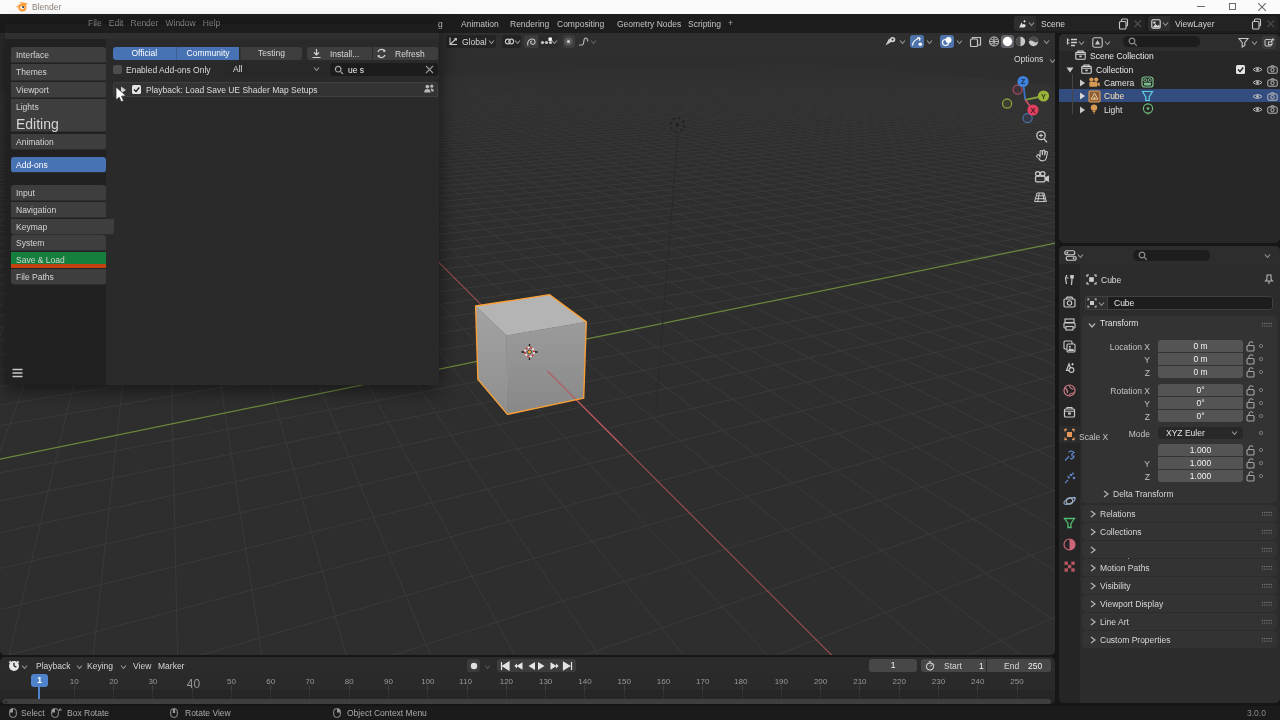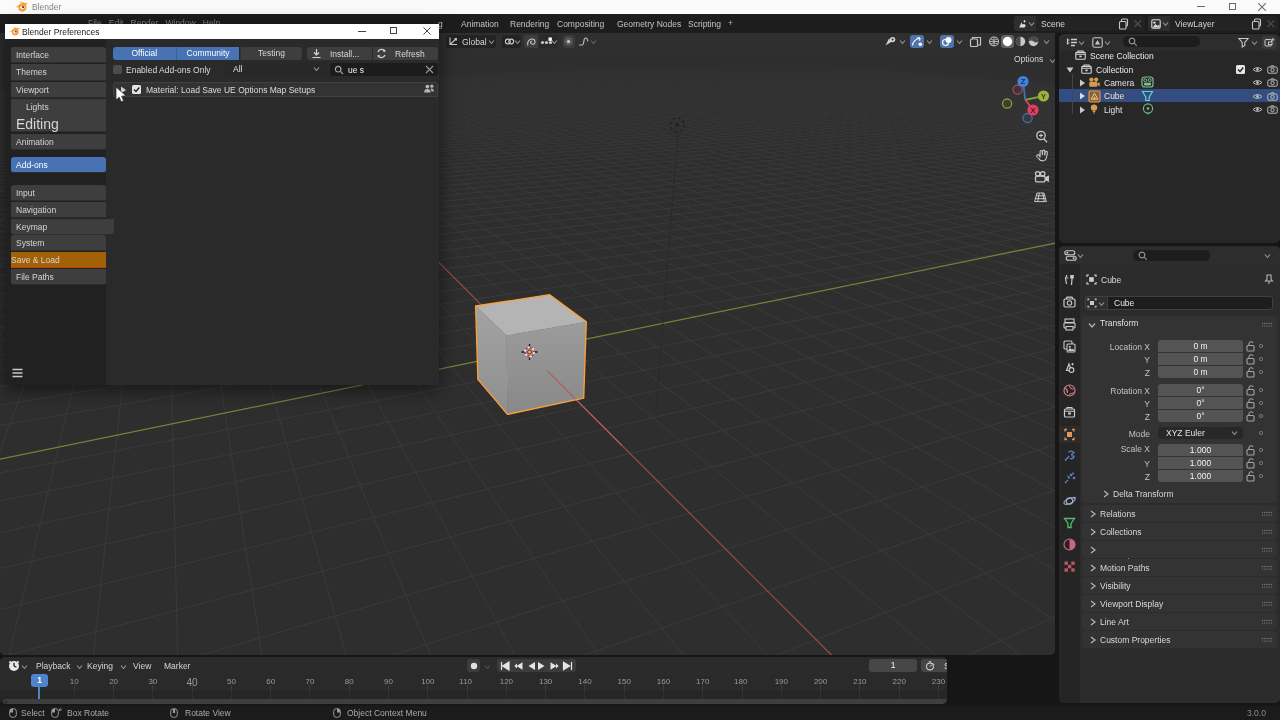--- a/index.html
+++ b/index.html
@@ -238,39 +238,39 @@
 <g transform="translate(1034.5,192)">
           <path d="M2.5 1 h7 l2.4 8.6 h-11.8 Z M4.8 1 l-1.6 8.6 M8.2 1 l1.6 8.6 M1.7 3.8 h8.6 M0.9 6.7 h10.2" stroke-width="1"></path>
         </g>
 </g>
 </svg>
 <div class="tx" style="left:1014px;top:21px;color:#d8d8d8">Options</div>
 <svg class="a" style="left:1049px;top:25px" width="7" height="6">
       <path d="M1 1.5 L3.5 4.5 L6 1.5" fill="none" stroke="#999" stroke-width="1.1"></path>
     </svg>
 </div>
-<div class="a" style="left:0;top:657px;width:947px;height:47px;background:#2b2b2b;border-radius:5px;overflow:hidden">
+<div class="a" style="left:0;top:657px;width:1055px;height:47px;background:#2b2b2b;border-radius:5px;overflow:hidden">
  <svg class="a" style="left:8px;top:3px" width="12" height="12" viewBox="0 0 12 12">
       <circle cx="6" cy="6" r="5" fill="#e8e8e8"></circle>
       <path d="M6 6 L6 2.8 M6 6 L8.4 7.2" stroke="#222" stroke-width="1.3"></path>
       <path d="M2.8 1.2 L1.2 2.8 M9.2 1.2 L10.8 2.8" stroke="#e8e8e8" stroke-width="1.4"></path>
     </svg>
  <svg class="a" style="left:21px;top:7px" width="7" height="6">
       <path d="M1 1.5 L3.5 4.5 L6 1.5" fill="none" stroke="#999" stroke-width="1.1"></path>
     </svg>
  <div class="tx" style="left:36px;top:4px;color:#d5d5d5">Playback</div>
  <svg class="a" style="left:76px;top:7px" width="7" height="6">
       <path d="M1 1.5 L3.5 4.5 L6 1.5" fill="none" stroke="#999" stroke-width="1.1"></path>
     </svg>
  <div class="tx" style="left:87px;top:4px;color:#d5d5d5">Keying</div>
  <svg class="a" style="left:120px;top:7px" width="7" height="6">
       <path d="M1 1.5 L3.5 4.5 L6 1.5" fill="none" stroke="#999" stroke-width="1.1"></path>
     </svg>
  <div class="tx" style="left:133px;top:4px;color:#d5d5d5">View</div>
- <div class="tx" style="left:164px;top:4px;color:#d5d5d5">Marker</div>
+ <div class="tx" style="left:158px;top:4px;color:#d5d5d5">Marker</div>
  <div class="a" style="left:467px;top:2px;width:13px;height:13px;background:#3c3c3c;border-radius:3px"></div>
  <svg class="a" style="left:470px;top:5px" width="8" height="8">
       <circle cx="4" cy="4" r="3.2" fill="#e0e0e0"></circle>
     </svg>
  <svg class="a" style="left:484px;top:7px" width="7" height="6">
       <path d="M1 1.5 L3.5 4.5 L6 1.5" fill="none" stroke="#555" stroke-width="1.1"></path>
     </svg>
  <div class="a" style="left:497px;top:2px;width:79px;height:13px;background:#3c3c3c;border-radius:3px"></div>
  <svg class="a" style="left:497px;top:4px" width="79" height="10" viewBox="0 0 79 10">
   <g fill="#e5e5e5">
@@ -300,21 +300,21 @@
  <div id="ruler">
       <div class="tx" style="left:66.3px;top:19.5px;width:16px;text-align:center;color:#9a9a9a;font-size:8px">10</div>
       <div class="a" style="left:73.8px;top:33px;width:1px;height:14px;background:#303030"></div>
       <div class="a" style="left:73.8px;top:28px;width:1px;height:5px;background:#3f3f3f"></div>
       <div class="tx" style="left:105.58px;top:19.5px;width:16px;text-align:center;color:#9a9a9a;font-size:8px">20</div>
       <div class="a" style="left:113.08px;top:33px;width:1px;height:14px;background:#303030"></div>
       <div class="a" style="left:113.08px;top:28px;width:1px;height:5px;background:#3f3f3f"></div>
       <div class="tx" style="left:144.86px;top:19.5px;width:16px;text-align:center;color:#9a9a9a;font-size:8px">30</div>
       <div class="a" style="left:152.36px;top:33px;width:1px;height:14px;background:#303030"></div>
       <div class="a" style="left:152.36px;top:28px;width:1px;height:5px;background:#3f3f3f"></div>
-      <div class="tx" style="left:184.14px;top:19.5px;width:16px;text-align:center;color:#9a9a9a;font-size:10px">40</div>
+      <div class="tx" style="left:184.14px;top:19.5px;width:16px;text-align:right;color:#9a9a9a;font-size:12px">40</div>
       <div class="a" style="left:191.64px;top:33px;width:1px;height:14px;background:#303030"></div>
       <div class="a" style="left:191.64px;top:28px;width:1px;height:5px;background:#3f3f3f"></div>
       <div class="tx" style="left:223.42000000000002px;top:19.5px;width:16px;text-align:center;color:#9a9a9a;font-size:8px">50</div>
       <div class="a" style="left:230.92000000000002px;top:33px;width:1px;height:14px;background:#303030"></div>
       <div class="a" style="left:230.92000000000002px;top:28px;width:1px;height:5px;background:#3f3f3f"></div>
       <div class="tx" style="left:262.7px;top:19.5px;width:16px;text-align:center;color:#9a9a9a;font-size:8px">60</div>
       <div class="a" style="left:270.2px;top:33px;width:1px;height:14px;background:#303030"></div>
       <div class="a" style="left:270.2px;top:28px;width:1px;height:5px;background:#3f3f3f"></div>
       <div class="tx" style="left:301.98px;top:19.5px;width:16px;text-align:center;color:#9a9a9a;font-size:8px">70</div>
       <div class="a" style="left:309.48px;top:33px;width:1px;height:14px;background:#303030"></div>
@@ -708,21 +708,21 @@
         <path d="M3 4.5 V3 a2.2 2.2 0 0 1 4.2-1" fill="none" stroke="#a5a5a5" stroke-width="1.1"></path>
       </svg>
       <div class="a" style="left:200px;top:155px;width:3.5px;height:3.5px;border:1px solid #888;border-radius:50%"></div>
       <div class="tx" style="left:20px;top:165.5px;width:71px;text-align:right;color:#c3c3c3">Z</div>
       <div class="a" style="left:99px;top:164px;width:85px;height:12px;background:#545454;border-radius:0 0 3px 3px;color:#f2f2f2;font-size:8.5px;text-align:center;line-height:12px">0°</div>
       <svg class="a" style="left:187px;top:165px" width="9" height="11" viewBox="0 0 9 11">
         <rect x="1" y="4.5" width="7" height="5.5" rx="1" fill="none" stroke="#a5a5a5" stroke-width="1.1"></rect>
         <path d="M3 4.5 V3 a2.2 2.2 0 0 1 4.2-1" fill="none" stroke="#a5a5a5" stroke-width="1.1"></path>
       </svg>
       <div class="a" style="left:200px;top:168px;width:3.5px;height:3.5px;border:1px solid #888;border-radius:50%"></div>
-      <div class="tx" style="left:20px;top:198px;width:71px;text-align:right;color:#c3c3c3">Scale X</div>
+      <div class="tx" style="left:20px;top:186px;width:71px;text-align:left;color:#c3c3c3">Scale X</div>
       <div class="a" style="left:99px;top:198px;width:85px;height:12px;background:#545454;border-radius:3px 3px 0 0;color:#f2f2f2;font-size:8.5px;text-align:center;line-height:12px">1.000</div>
       <svg class="a" style="left:187px;top:199px" width="9" height="11" viewBox="0 0 9 11">
         <rect x="1" y="4.5" width="7" height="5.5" rx="1" fill="none" stroke="#a5a5a5" stroke-width="1.1"></rect>
         <path d="M3 4.5 V3 a2.2 2.2 0 0 1 4.2-1" fill="none" stroke="#a5a5a5" stroke-width="1.1"></path>
       </svg>
       <div class="a" style="left:200px;top:202px;width:3.5px;height:3.5px;border:1px solid #888;border-radius:50%"></div>
       <div class="tx" style="left:20px;top:212.5px;width:71px;text-align:right;color:#c3c3c3">Y</div>
       <div class="a" style="left:99px;top:211px;width:85px;height:12px;background:#545454;border-radius:0;color:#f2f2f2;font-size:8.5px;text-align:center;line-height:12px">1.000</div>
       <svg class="a" style="left:187px;top:212px" width="9" height="11" viewBox="0 0 9 11">
         <rect x="1" y="4.5" width="7" height="5.5" rx="1" fill="none" stroke="#a5a5a5" stroke-width="1.1"></rect>
@@ -879,49 +879,35 @@
         <circle cx="1.5" cy="4.1" r="0.7" fill="#777"></circle>
         <circle cx="3.7" cy="4.1" r="0.7" fill="#777"></circle>
         <circle cx="5.9" cy="4.1" r="0.7" fill="#777"></circle>
         <circle cx="8.100000000000001" cy="4.1" r="0.7" fill="#777"></circle>
         <circle cx="10.3" cy="4.1" r="0.7" fill="#777"></circle>
       </svg>
     </div>
 </div>
 
 <div class="a" style="left:5px;top:24px;width:434px;height:361px;box-shadow:0 4px 18px rgba(0,0,0,0.55);border-radius:0">
- <div class="a" style="left:0;top:0;width:434px;height:15px;background:#ffffff">
-  <svg class="a" style="left:4px;top:2px" width="11" height="11" viewBox="0 0 13 12">
-   <circle cx="7.4" cy="6.6" r="4.1" fill="#ff9f3c"></circle>
-        <circle cx="7.4" cy="6.2" r="2.1" fill="#fff"></circle>
-        <circle cx="8.1" cy="6.2" r="1.1" fill="#2a4f66"></circle>
-   <path d="M0.5 6.5 Q3 3.5 7 3 L4.5 0.8 L13 2.5 L9 5 Z" fill="#ff9f3c"></path>
-  </svg>
-  <div class="tx" style="left:17px;top:3px;color:#222;font-size:8.5px">Blender Preferences</div>
-  <div class="a" style="left:353px;top:7px;width:8px;height:1px;background:#444"></div>
-  <div class="a" style="left:385px;top:3px;width:7px;height:7px;border:1px solid #444"></div>
-  <svg class="a" style="left:418px;top:3px" width="8" height="8">
-        <path d="M0.5 0.5 L7.5 7.5 M7.5 0.5 L0.5 7.5" stroke="#444" stroke-width="1"></path>
-      </svg>
- </div>
  <div class="a" style="left:0;top:15px;width:434px;height:346px;background:#2a2a2a"></div>
  <div class="a" style="left:0;top:15px;width:101px;height:346px;background:#212121"></div>
  <div id="sidebar">
       <div class="a" style="left:6px;top:23px;width:95px;height:16.3px;background:#3e3e3e;border-radius:3px 3px 0 0;border-bottom:1px solid #2e2e2e;color:#d5d5d5;font-size:8.5px;line-height:16px;padding-left:5px">Interface</div>
       <div class="a" style="left:6px;top:40.3px;width:95px;height:16.3px;background:#3e3e3e;border-radius:0 0 0 0;border-bottom:1px solid #2e2e2e;color:#d5d5d5;font-size:8.5px;line-height:16px;padding-left:5px">Themes</div>
       <div class="a" style="left:6px;top:57.599999999999994px;width:95px;height:16.3px;background:#3e3e3e;border-radius:0 0 0 0;border-bottom:1px solid #2e2e2e;color:#d5d5d5;font-size:8.5px;line-height:16px;padding-left:5px">Viewport</div>
-      <div class="a" style="left:6px;top:74.89999999999999px;width:95px;height:27px;background:#3e3e3e;border-radius:0 0 0 0;border-bottom:1px solid #2e2e2e;color:#d5d5d5;font-size:8.5px;line-height:16px;padding-left:15px">Lights</div>
+      <div class="a" style="left:6px;top:74.89999999999999px;width:95px;height:27px;background:#3e3e3e;border-radius:0 0 0 0;border-bottom:1px solid #2e2e2e;color:#d5d5d5;font-size:8.5px;line-height:16px;padding-left:5px">Lights</div>
       <div class="a" style="left:6px;top:92.19999999999999px;width:95px;height:16.3px;background:#3e3e3e;border-radius:0 0 0 0;border-bottom:1px solid #2e2e2e;color:#d5d5d5;font-size:14px;line-height:16px;padding-left:5px">Editing</div>
       <div class="a" style="left:6px;top:109.49999999999999px;width:95px;height:16.3px;background:#3e3e3e;border-radius:0 0 3px 3px;border-bottom:1px solid #2e2e2e;color:#d5d5d5;font-size:8.5px;line-height:16px;padding-left:5px">Animation</div>
       <div class="a" style="left:6px;top:132.5px;width:95px;height:16.3px;background:#4772b3;border-radius:3px 3px 3px 3px;border-bottom:1px solid #2e2e2e;color:#fff;font-size:8.5px;line-height:16px;padding-left:5px">Add-ons</div>
       <div class="a" style="left:6px;top:160.5px;width:95px;height:16.3px;background:#3e3e3e;border-radius:3px 3px 0 0;border-bottom:1px solid #2e2e2e;color:#d5d5d5;font-size:8.5px;line-height:16px;padding-left:5px">Input</div>
       <div class="a" style="left:6px;top:177.8px;width:95px;height:16.3px;background:#3e3e3e;border-radius:0 0 0 0;border-bottom:1px solid #2e2e2e;color:#d5d5d5;font-size:8.5px;line-height:16px;padding-left:5px">Navigation</div>
       <div class="a" style="left:6px;top:195.10000000000002px;width:103px;height:16.3px;background:#3e3e3e;border-radius:0 0 3px 3px;border-bottom:1px solid #2e2e2e;color:#d5d5d5;font-size:8.5px;line-height:16px;padding-left:5px">Keymap</div>
       <div class="a" style="left:6px;top:210.5px;width:95px;height:16.3px;background:#3e3e3e;border-radius:3px 3px 0 0;border-bottom:1px solid #2e2e2e;color:#d5d5d5;font-size:8.5px;line-height:16px;padding-left:5px">System</div>
-      <div class="a" style="left:6px;top:227.8px;width:95px;height:16.3px;background:#a16207;border-radius:0 0 0 0;border-bottom:1px solid #c2410c;color:#d5d5d5;font-size:8.5px;line-height:16px;">Save &amp; Load</div>
+      <div class="a" style="left:6px;top:227.8px;width:95px;height:16.3px;background:#15803d;border-radius:0 0 0 0;border-bottom:4px solid #c2410c;color:#d5d5d5;font-size:8.5px;line-height:16px;padding-left:5px">Save &amp; Load</div>
       <div class="a" style="left:6px;top:245.10000000000002px;width:95px;height:16.3px;background:#3e3e3e;border-radius:0 0 3px 3px;border-bottom:1px solid #2e2e2e;color:#d5d5d5;font-size:8.5px;line-height:16px;padding-left:5px">File Paths</div>
     </div>
  <svg class="a" style="left:7px;top:344px" width="11" height="10">
       <path d="M0.5 1.5 h10 M0.5 5 h10 M0.5 8.5 h10" stroke="#c9c9c9" stroke-width="1.6"></path>
     </svg>
 
  <div class="a" style="left:108px;top:23px;width:62.6px;height:13px;background:#4772b3;border-radius:3px 0 0 3px;color:#fff;font-size:8.5px;text-align:center;line-height:13px">Official</div>
  <div class="a" style="left:171.3px;top:23px;width:62.6px;height:13px;background:#4772b3;border-left:1px solid #3c5f95;color:#fff;font-size:8.5px;text-align:center;line-height:13px">Community</div>
  <div class="a" style="left:234.6px;top:23px;width:62.6px;height:13px;background:#3e3e3e;border-left:1px solid #333;border-radius:0 3px 3px 0;color:#d8d8d8;font-size:8.5px;text-align:center;line-height:13px">Testing</div>
  <div class="a" style="left:302px;top:23px;width:65px;height:13px;background:#3e3e3e;border-radius:3px 0 0 3px"></div>
@@ -953,21 +939,21 @@
     </svg>
 
  <div class="a" style="left:108px;top:58px;width:325px;height:15px;background:#333333;border:1px solid #404040;border-radius:3px 3px 0 0"></div>
  <svg class="a" style="left:115px;top:62px" width="7" height="8">
       <path d="M1 0.5 L6 4 L1 7.5 Z" fill="#d0d0d0"></path>
     </svg>
  <div class="a" style="left:127px;top:61px;width:9px;height:9px;background:#e4e4e4;border-radius:1.5px"></div>
  <svg class="a" style="left:127px;top:61px" width="9" height="9">
       <path d="M2 4.5 L4 6.5 L7.3 2.5" fill="none" stroke="#222" stroke-width="1.4"></path>
     </svg>
- <div class="tx" style="left:141px;top:60.5px;color:#dcdcdc">Material: Load Save UE Options Map Setups</div>
+ <div class="tx" style="left:141px;top:60.5px;color:#dcdcdc">Playback: Load Save UE Shader Map Setups</div>
  <svg class="a" style="left:418px;top:59px" width="12" height="12" viewBox="0 0 12 12">
       <circle cx="4.4" cy="3.6" r="1.9" fill="#b5b5b5"></circle>
       <path d="M1.2 9.5 q0-3.4 3.2-3.4 q3.2 0 3.2 3.4 Z" fill="#b5b5b5"></path>
       <circle cx="8.8" cy="3.2" r="1.6" fill="#b5b5b5"></circle>
       <path d="M7.6 5.6 q3.2-0.6 3.2 3 h-2.2" fill="#b5b5b5"></path>
     </svg>
 </div>
 <svg class="a" style="left:115px;top:86px" width="13" height="19" viewBox="0 0 13 19">
     <path d="M1 1 L1 14 L4.2 11.2 L6.2 15.8 L8.6 14.8 L6.6 10.2 L11 9.8 Z" fill="#fff" stroke="#333" stroke-width="0.8"></path>
   </svg>

